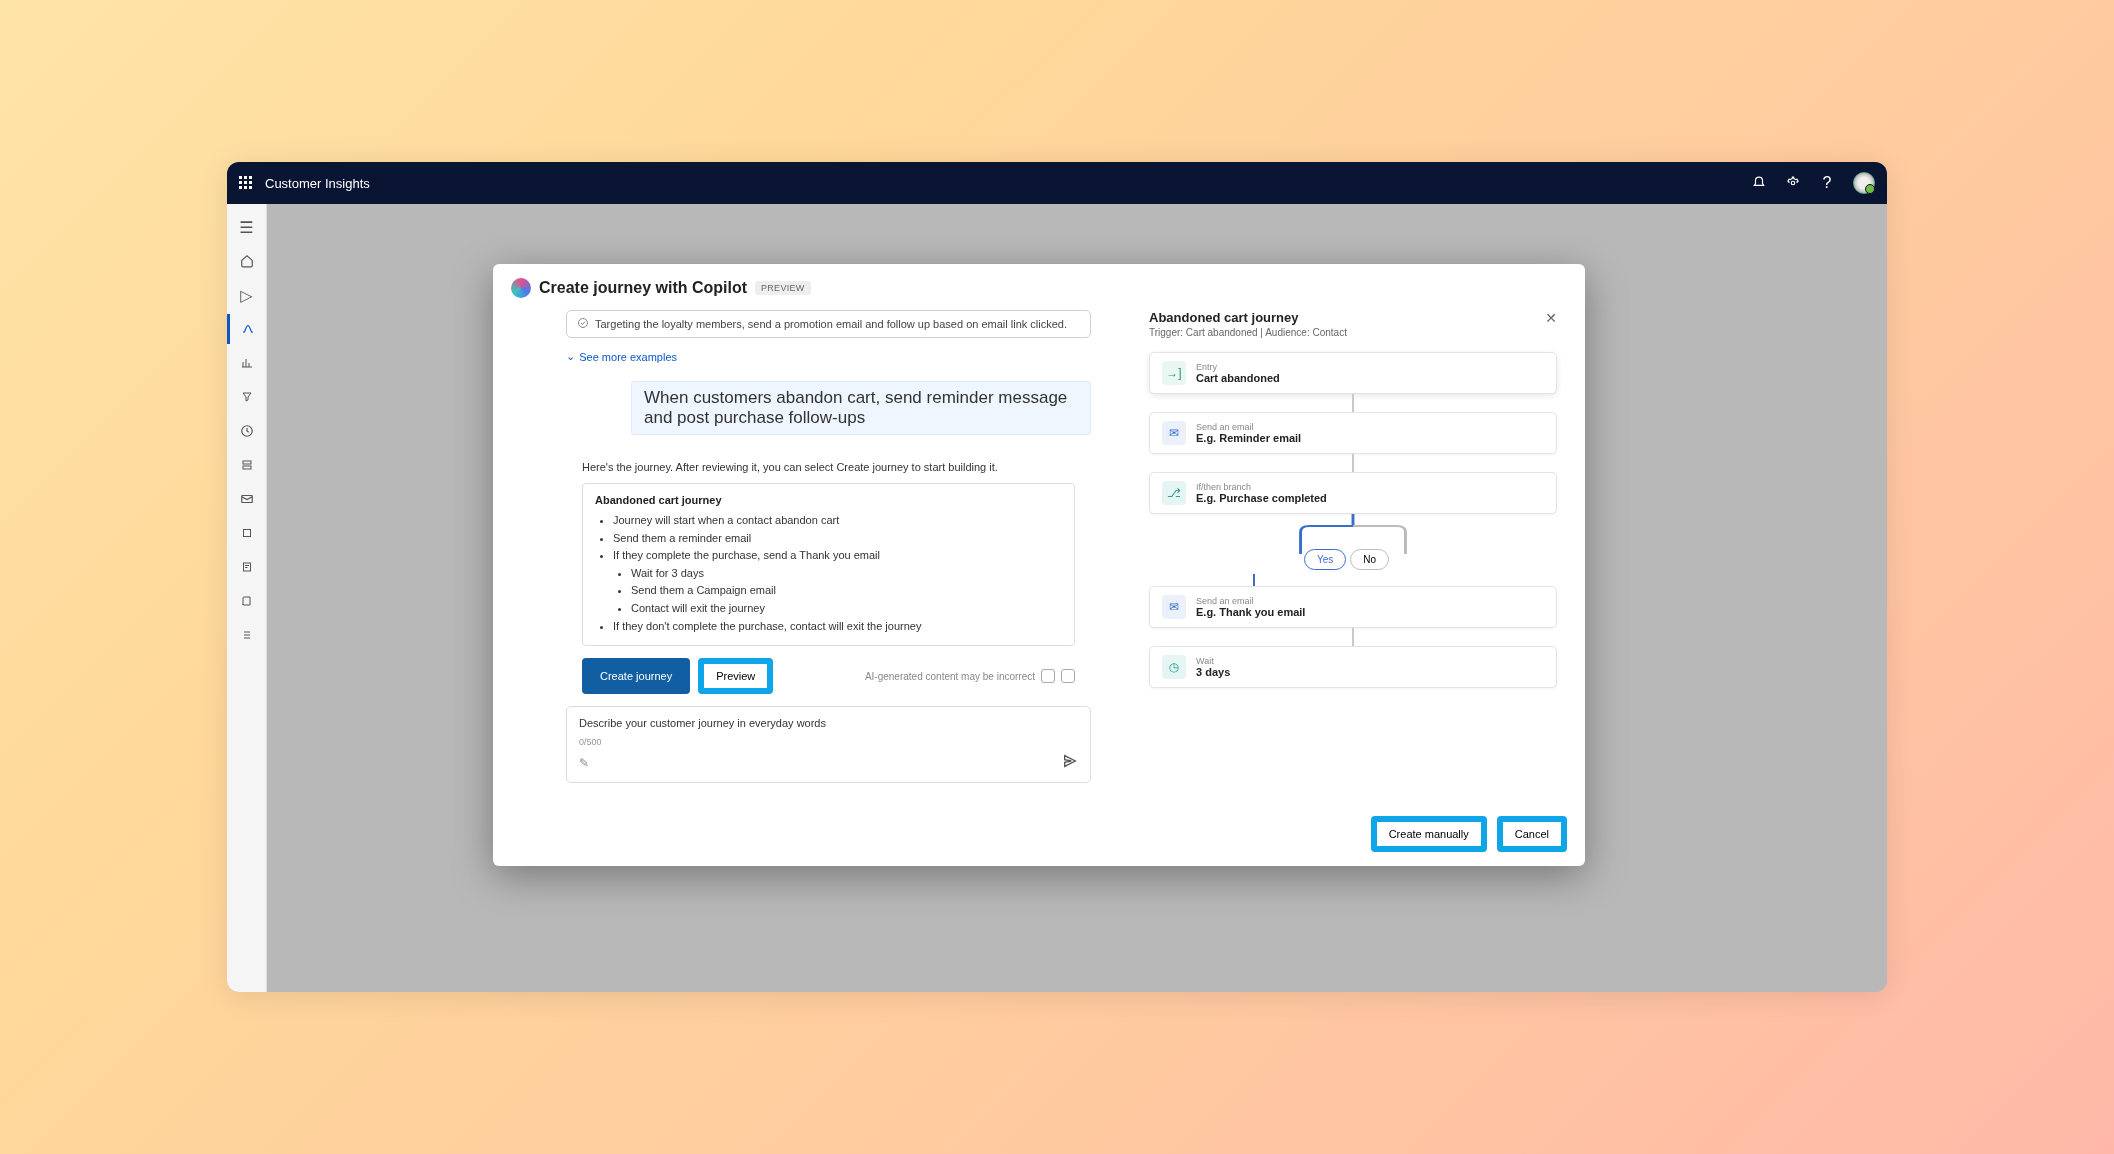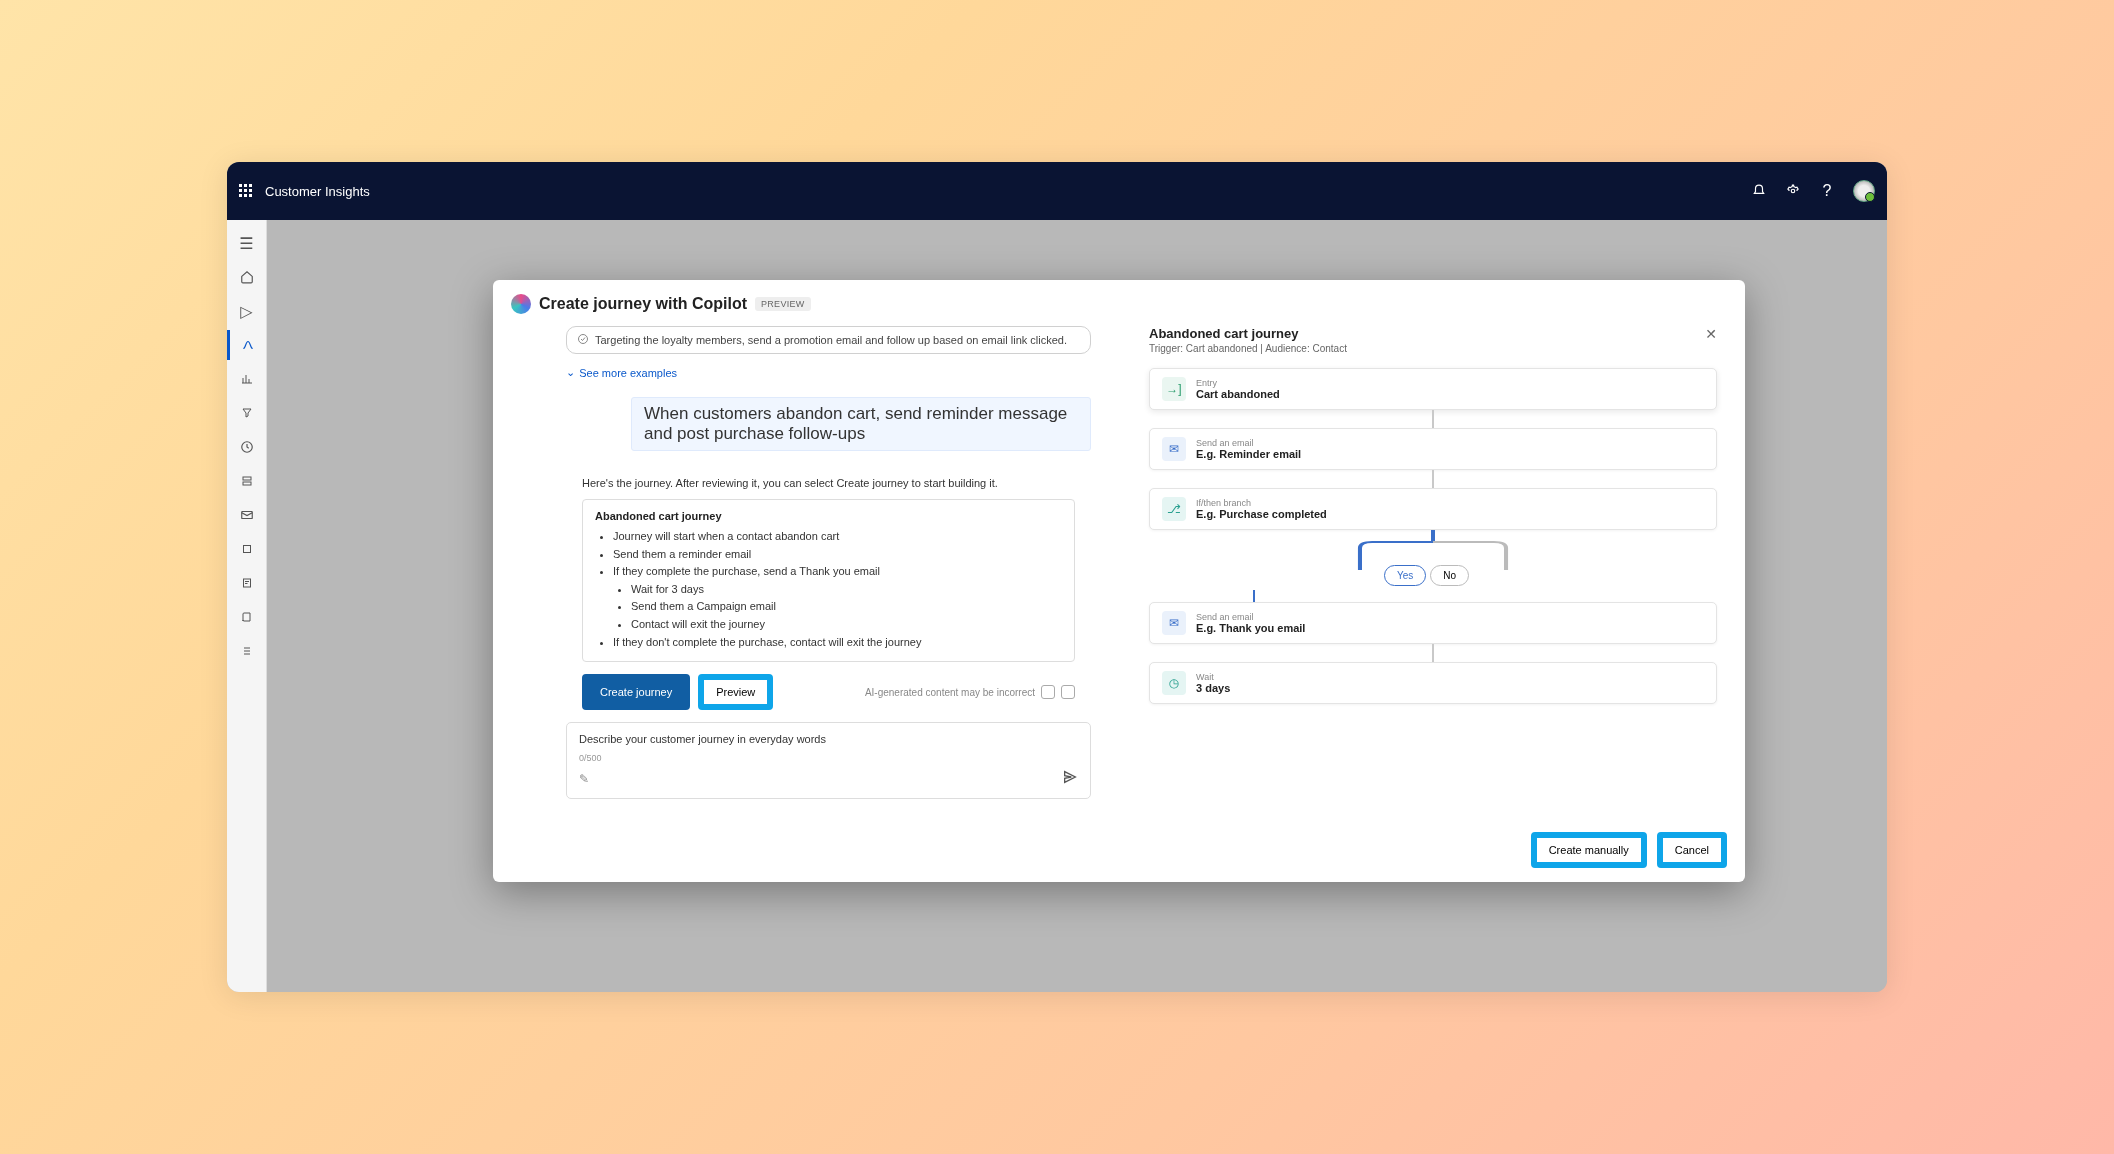--- a/index.html
+++ b/index.html
@@ -16,21 +16,21 @@
     width: 1660px;
     height: 830px;
     background: #b8b8b8;
     border-radius: 12px;
     overflow: hidden;
     box-shadow: 0 4px 30px rgba(0,0,0,0.1);
     display: flex;
     flex-direction: column;
   }
   .topbar {
-    height: 58px;
+    height: 42px;
     background: #0a1433;
     display: flex;
     align-items: center;
     padding: 8px 12px;
     color: #fff;
   }
   .topbar-left { display:flex; align-items:center; gap:12px; }
   .topbar-right { margin-left:auto; display:flex; align-items:center; gap:18px; }
   .waffle { width:14px; height:14px; display:grid; grid-template-columns:repeat(3,3px); grid-template-rows:repeat(3,3px); gap:2px; }
   .waffle span { background:#fff; }
@@ -39,35 +39,35 @@
   .avatar { width:22px; height:22px; border-radius:50%; background: radial-gradient(circle, #eee 40%, #888 100%); border:1px solid #6a8; position:relative; }
   .avatar::after { content:""; position:absolute; right:-1px; bottom:-1px; width:8px; height:8px; background:#6dbf3b; border-radius:50%; border:1px solid #0a1433;}
   .main { flex:1; display:flex; }
   .sidebar { width:40px; background:#f5f5f5; border-right:1px solid #ddd; display:flex; flex-direction:column; align-items:center; padding-top:8px; gap:4px;}
   .side-item { width:40px; height:30px; display:flex; align-items:center; justify-content:center; color:#555; cursor:pointer; }
   .side-item.active { border-left:3px solid #0a58ca; color:#0a58ca; }
   .content { flex:1; background:#b8b8b8; position:relative; }
   .modal {
     position:absolute;
     left:226px; top:60px;
-    width:1252px; height:602px;
+    width:1092px; height:602px;
     background:#fff;
     border-radius:6px;
     box-shadow:0 10px 40px rgba(0,0,0,0.35);
     display:flex;
     flex-direction:column;
   }
   .modal-header { display:flex; align-items:center; gap:8px; padding:14px 18px 12px; }
   .copilot-badge { width:20px; height:20px; border-radius:50%; background: conic-gradient(#e94b8a,#4b7be9,#39c6c0,#e94b8a); }
   .modal-title { font-size:16px; font-weight:600; color:#222; }
   .preview-pill { font-size:9px; background:#eee; color:#666; padding:2px 6px; border-radius:3px; letter-spacing:0.3px; }
   .modal-body { flex:1; display:flex; overflow:hidden; padding:0 18px 12px;}
   .chat-col { width:620px; display:flex; flex-direction:column; padding:0 40px 0 55px; }
   .suggestion-chip {
-    border:1px solid #d0d0d0; border-radius:10px; padding:6px 10px;
+    border:1px solid #d0d0d0; border-radius:5px; padding:6px 10px;
     font-size:11px; color:#444; display:flex; align-items:center; gap:6px;
     margin-bottom:6px; background:#fff;
   }
   .see-more { font-size:11px; color:#0a58ca; display:flex; align-items:center; gap:4px; margin:6px 0 18px; cursor:pointer;}
   .user-bubble {
     align-self:flex-end;
     max-width:460px;
     background:#f0f6ff;
     border:1px solid #dfeafc;
     border-radius:3px;

